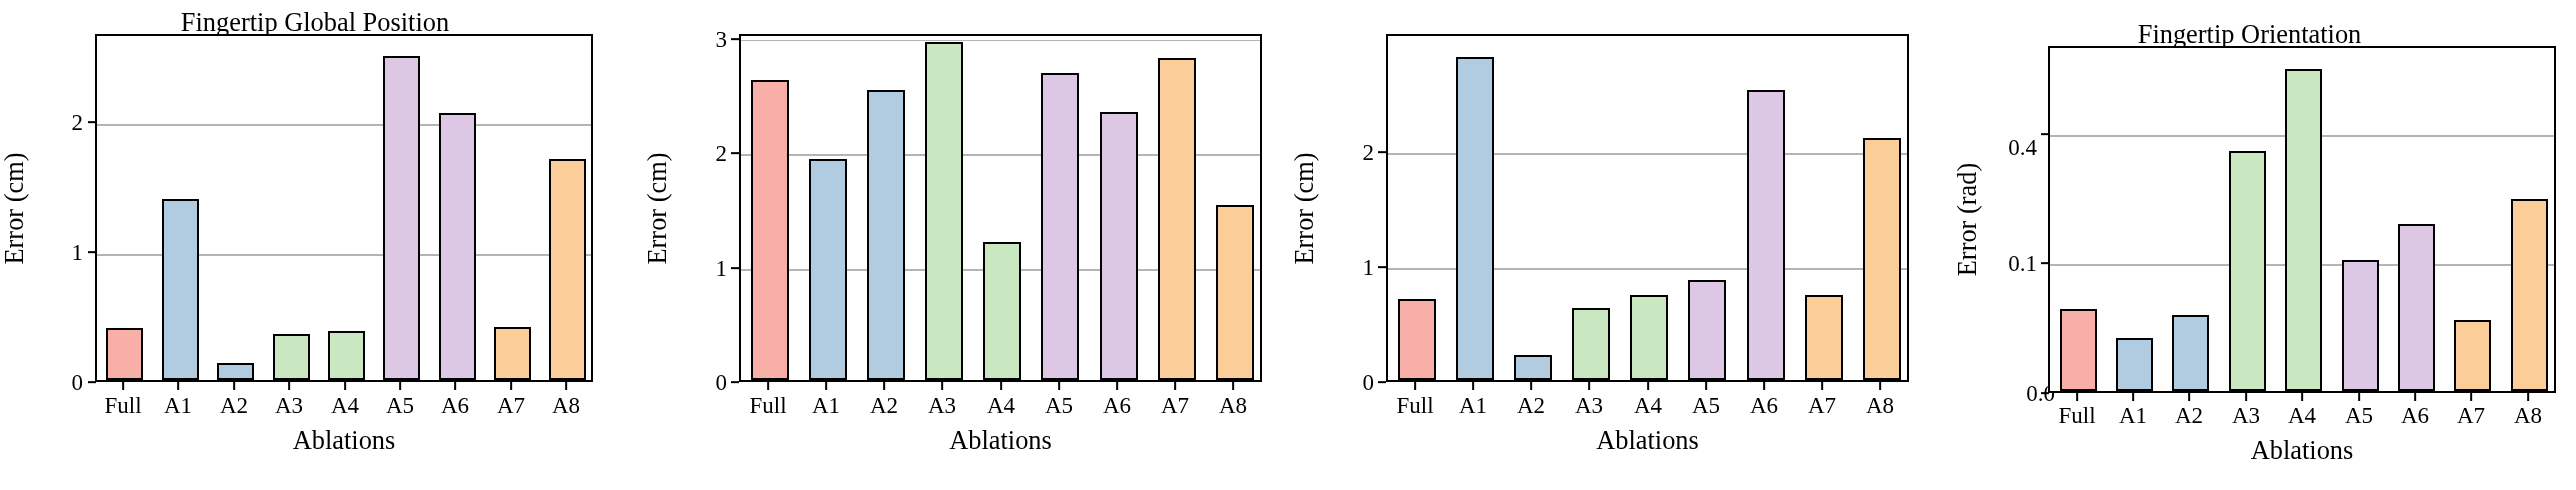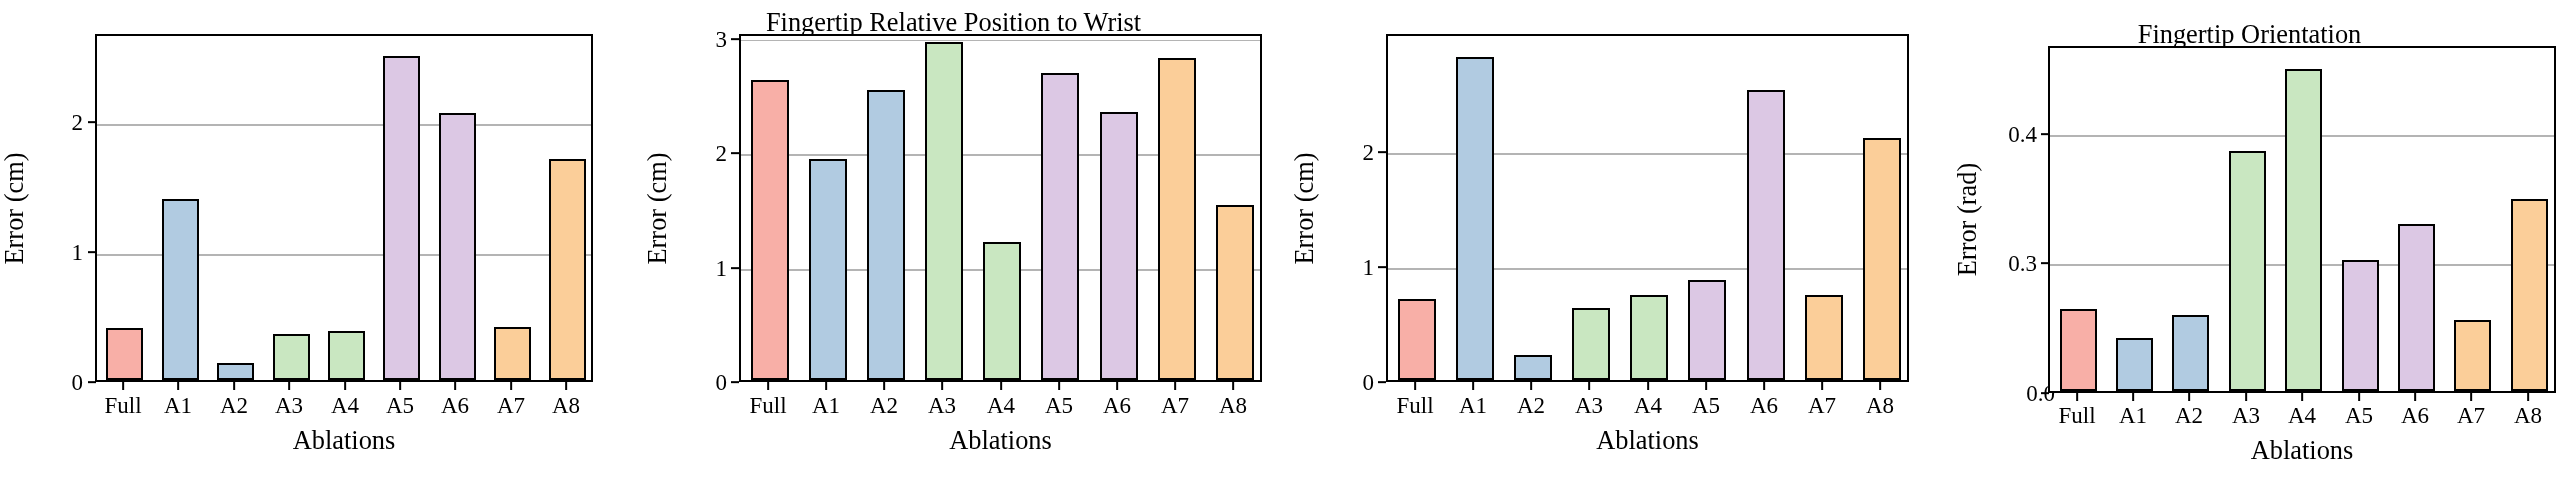--- a/index.html
+++ b/index.html
@@ -40,20 +40,21 @@
     position:absolute;bottom:0;
     border:2.6px solid #000;
     box-sizing:border-box;
   }
 </style>
 </head>
 <body>
 
 <div class="figure" id="figure">
     <div class="panel" style="width: 630px;">
+      <div class="panel-title">Fingertip Global Position</div>
       <div class="ylabel" style="width: 348px; left: 13.6px; top: 208px; margin-left: -174px; margin-top: -15.3px;">Error (cm)</div>
       <div class="ytick-mark" style="left: 88px; top: 382px;"></div>
       <div class="ytick-label" style="right: 547px; top: 382px;">0</div>
       <div class="ytick-mark" style="left: 88px; top: 252px;"></div>
       <div class="ytick-label" style="right: 547px; top: 252px;">1</div>
       <div class="ytick-mark" style="left: 88px; top: 122px;"></div>
       <div class="ytick-label" style="right: 547px; top: 122px;">2</div>
       <div class="xtick-mark" style="left: 123px; top: 382px;"></div>
       <div class="xtick-label" style="left: 123px; top: 393px;">Full</div>
       <div class="xtick-mark" style="left: 178px; top: 382px;"></div>
@@ -81,21 +82,20 @@
         <div class="bar" style="left: 176px; width: 37px; height: 46px; background: rgb(201, 231, 193);"></div>
         <div class="bar" style="left: 231px; width: 37px; height: 49px; background: rgb(201, 231, 193);"></div>
         <div class="bar" style="left: 286px; width: 37px; height: 324px; background: rgb(220, 200, 228);"></div>
         <div class="bar" style="left: 342px; width: 37px; height: 267px; background: rgb(220, 200, 228);"></div>
         <div class="bar" style="left: 397px; width: 37px; height: 53px; background: rgb(251, 206, 153);"></div>
         <div class="bar" style="left: 452px; width: 37px; height: 221px; background: rgb(251, 206, 153);"></div>
       </div>
       <div class="xlabel" style="left: 95px; width: 498px; top: 425px;">Ablations</div>
     </div>
     <div class="panel" style="width: 647px;">
-      <div class="panel-title">Fingertip Relative Position to Wrist</div>
       <div class="ylabel" style="width: 348px; left: 27px; top: 208px; margin-left: -174px; margin-top: -15.3px;">Error (cm)</div>
       <div class="ytick-mark" style="left: 101px; top: 382px;"></div>
       <div class="ytick-label" style="right: 550px; top: 382px;">0</div>
       <div class="ytick-mark" style="left: 101px; top: 268px;"></div>
       <div class="ytick-label" style="right: 550px; top: 268px;">1</div>
       <div class="ytick-mark" style="left: 101px; top: 153px;"></div>
       <div class="ytick-label" style="right: 550px; top: 153px;">2</div>
       <div class="ytick-mark" style="left: 101px; top: 39px;"></div>
       <div class="ytick-label" style="right: 550px; top: 39px;">3</div>
       <div class="xtick-mark" style="left: 138px; top: 382px;"></div>
@@ -172,23 +172,23 @@
         <div class="bar" style="left: 475px; width: 38px; height: 242px; background: rgb(251, 206, 153);"></div>
       </div>
       <div class="xlabel" style="left: 109px; width: 523px; top: 425px;">Ablations</div>
     </div>
     <div class="panel" style="width: 651px; margin-top: 12px;">
       <div class="panel-title">Fingertip Orientation</div>
       <div class="ylabel" style="width: 347px; left: 43px; top: 207px; margin-left: -173px; margin-top: -15.3px;">Error (rad)</div>
       <div class="ytick-mark" style="left: 117px; top: 381px;"></div>
       <div class="ytick-label" style="right: 520px; top: 381px;">0.0</div>
       <div class="ytick-mark" style="left: 117px; top: 251px;"></div>
-      <div class="ytick-label" style="right: 538px; top: 251px;">0.3</div>
+      <div class="ytick-label" style="right: 538px; top: 251px;">0.1</div>
       <div class="ytick-mark" style="left: 117px; top: 122px;"></div>
-      <div class="ytick-label" style="right: 538px; top: 122px;">0.4</div>
+      <div class="ytick-label" style="right: 538px; top: 135px;">0.4</div>
       <div class="xtick-mark" style="left: 153px; top: 381px;"></div>
       <div class="xtick-label" style="left: 153px; top: 391px;">Full</div>
       <div class="xtick-mark" style="left: 209px; top: 381px;"></div>
       <div class="xtick-label" style="left: 209px; top: 391px;">A1</div>
       <div class="xtick-mark" style="left: 265px; top: 381px;"></div>
       <div class="xtick-label" style="left: 265px; top: 391px;">A2</div>
       <div class="xtick-mark" style="left: 322px; top: 381px;"></div>
       <div class="xtick-label" style="left: 322px; top: 391px;">A3</div>
       <div class="xtick-mark" style="left: 378px; top: 381px;"></div>
       <div class="xtick-label" style="left: 378px; top: 391px;">A4</div>

